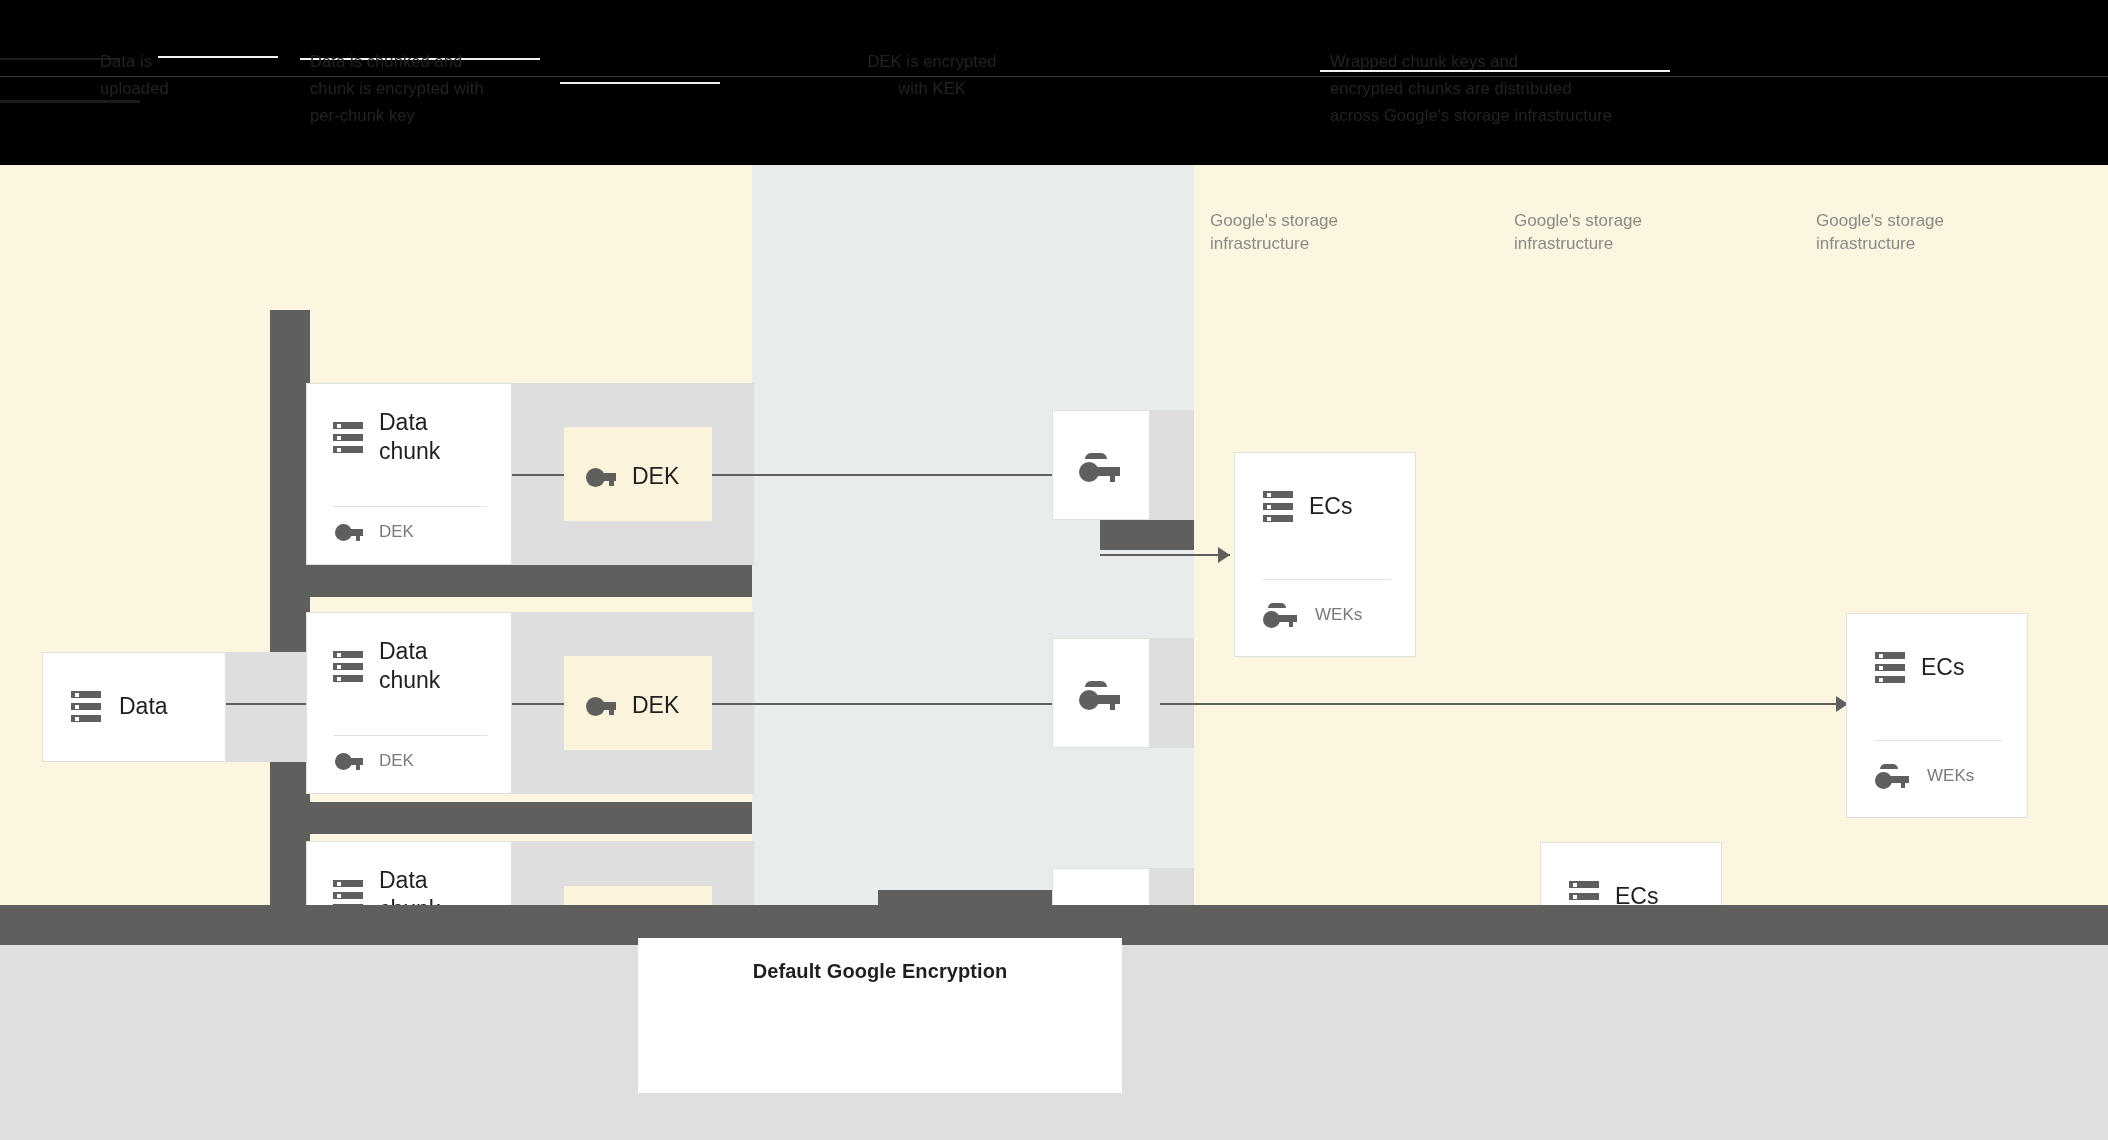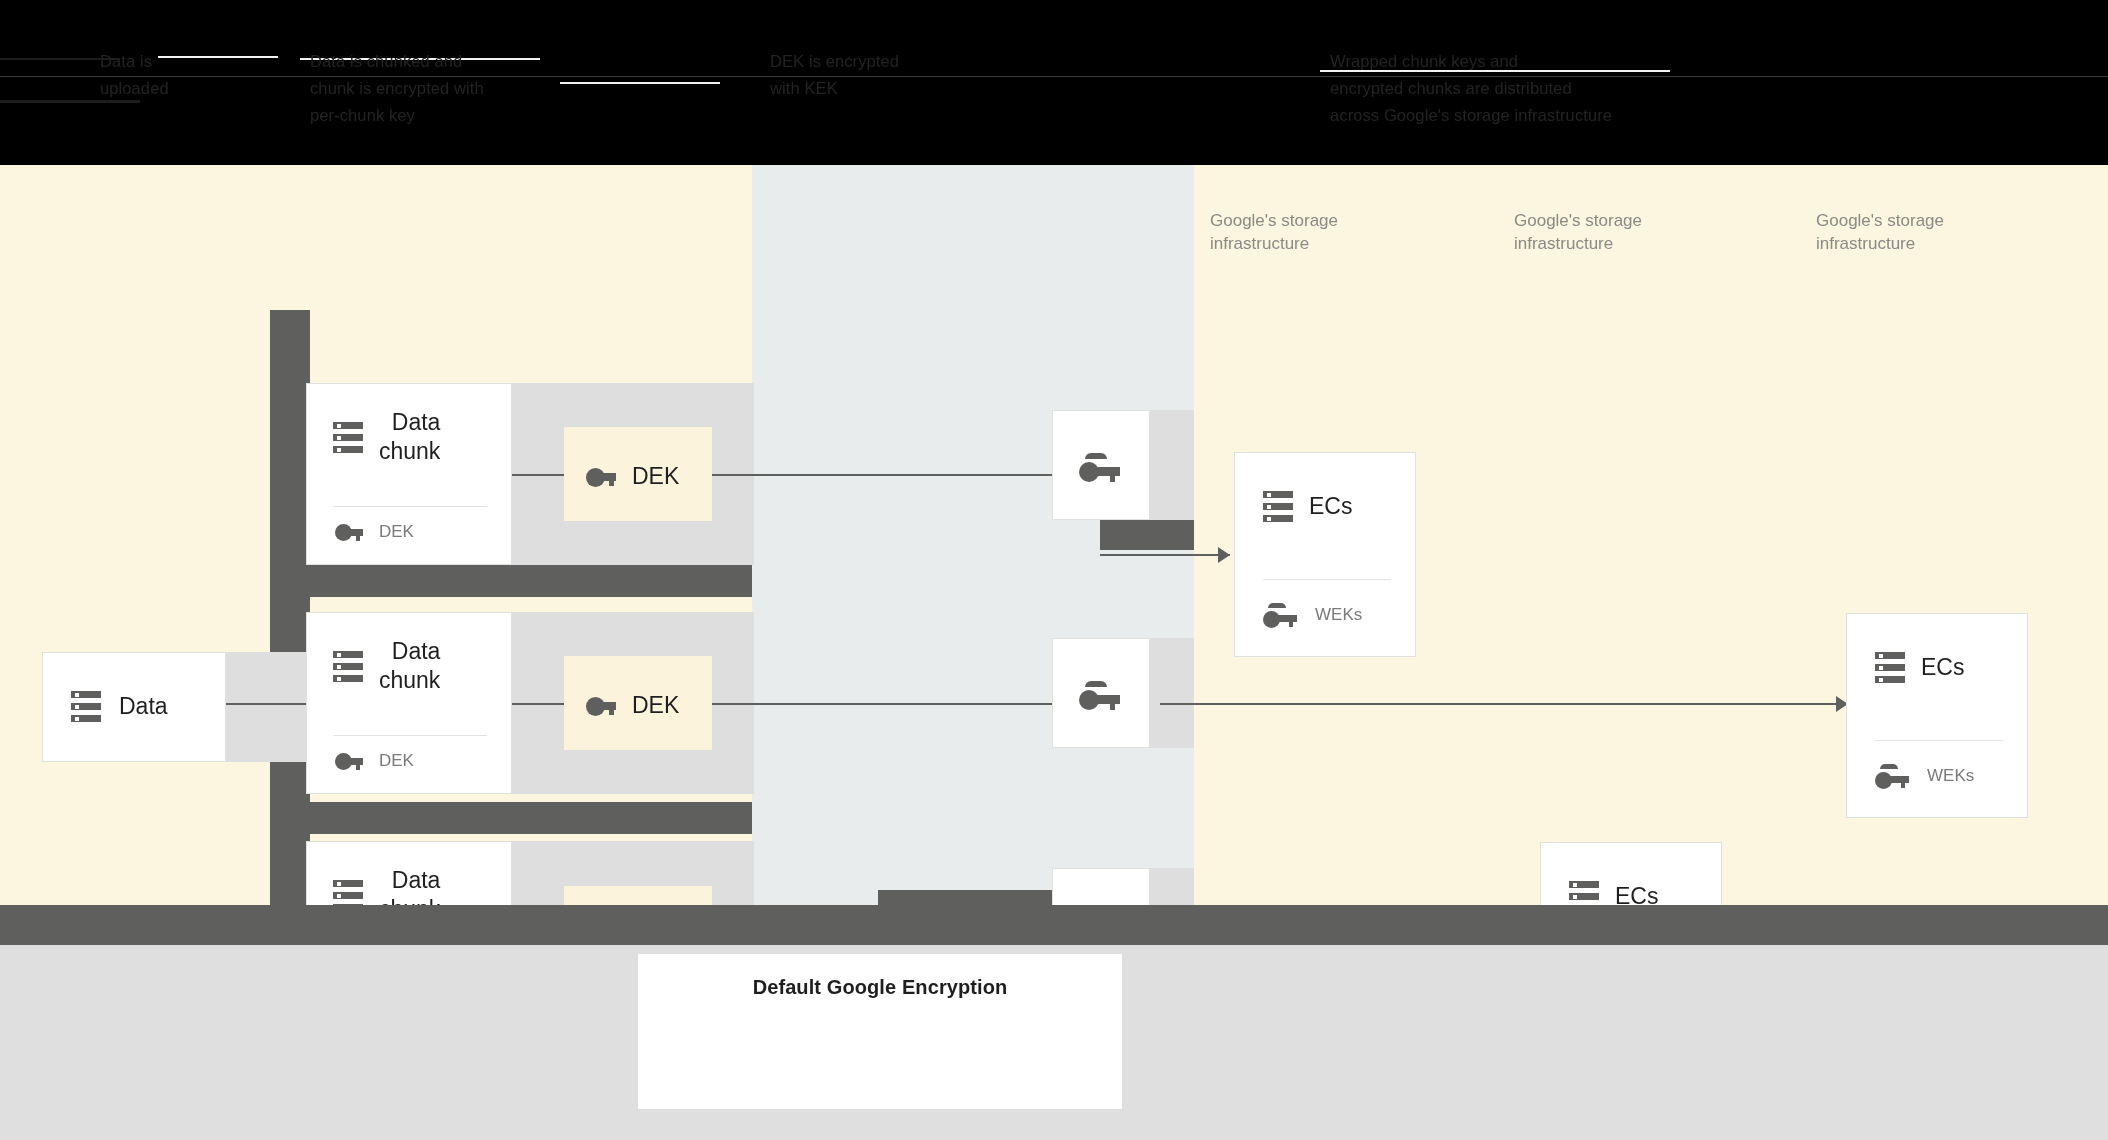--- a/index.html
+++ b/index.html
@@ -56,40 +56,40 @@
   .svr i:last-child{margin-bottom:0;}
   .svr i::before{content:"";position:absolute;left:4px;top:2px;width:4px;height:4px;background:#fff;}
 
   
   .keyi{display:inline-block;position:relative;flex:none;}
   .keyi .bow{position:absolute;border-radius:50%;background:#5F5F5E;}
   .keyi .bow::after{content:"";position:absolute;border-radius:50%;background:#fff;}
   .keyi .shaft{position:absolute;background:#5F5F5E;}
   .keyi .t1,.keyi .t2{position:absolute;background:#5F5F5E;}
 
-  .lbl{color:#1F1F1F;text-align:right;}
+  .lbl{color:#1F1F1F;}
   .lbl-sub{color:#7A7A78;}
 
   
   .ln{position:absolute;background:#5F5F5E;height:2px;}
   .arrow{position:absolute;width:0;height:0;
     border-top:8px solid transparent;border-bottom:8px solid transparent;
     border-left:12px solid #5F5F5E;}
 
   .infra-lbl{
     position:absolute;color:#8A8A86;font-size:17px;line-height:23px;
     white-space:pre-line;
   }
 
   
   .footer-bar{position:absolute;left:0;top:905px;width:2108px;height:40px;background:#5F5F5E;}
   .footer-area{position:absolute;left:0;top:945px;width:2108px;height:195px;background:#DFDFDF;}
   .caption{
     position:absolute;left:638px;top:938px;width:484px;height:155px;
-    background:#FFFFFF;text-align:center;box-sizing:border-box;padding-top:22px;margin-top:16px;
+    background:#FFFFFF;text-align:center;box-sizing:border-box;padding-top:22px;
   }
   .caption .c-title{font-size:20px;font-weight:bold;color:#1F1F1F;letter-spacing:.1px;}
   .caption .c-body{margin-top:30px;font-size:20px;color:#1F1F1F;line-height:28px;}
   .caption .c-body b{font-weight:bold;}
 </style>
 </head>
 <body>
 
 <div class="stage">
 
@@ -100,21 +100,21 @@
     <div class="hdr-rule white" style="left:300px;top:58px;width:240px;"></div>
     <div class="hdr-rule white" style="left:560px;top:82px;width:160px;"></div>
     <div class="hdr-rule white" style="left:1320px;top:70px;width:350px;"></div>
     <div class="hdr-rule" style="left:0;top:100px;width:140px;height:3px;"></div>
 
     <div class="hdr-col" style="left:100px;top:48px;width:180px;">Data is
 uploaded</div>
     <div class="hdr-col" style="left:310px;top:48px;width:330px;">Data is chunked and
 chunk is encrypted with
 per-chunk key</div>
-    <div class="hdr-col" style="left:770px;top:48px;width:250px;">DEK is encrypted
+    <div class="hdr-col" style="left:807px;top:48px;width:250px;text-align:center;">DEK is encrypted
 with KEK</div>
     <div class="hdr-col" style="left:1330px;top:48px;width:660px;">Wrapped chunk keys and
 encrypted chunks are distributed
 across Google's storage infrastructure</div>
   </div>
   <div class="bottom-black"></div>
 
   <div class="canvas">
 
     <div class="band band-cream-1"></div>

